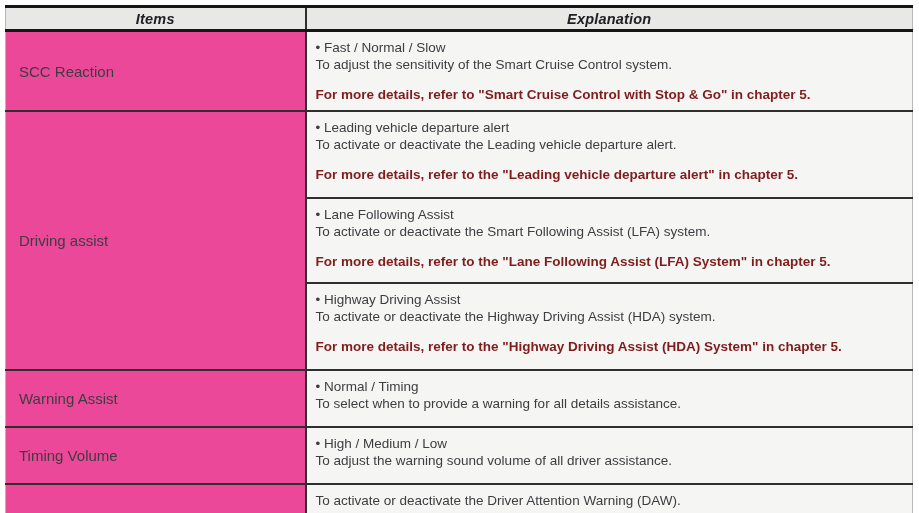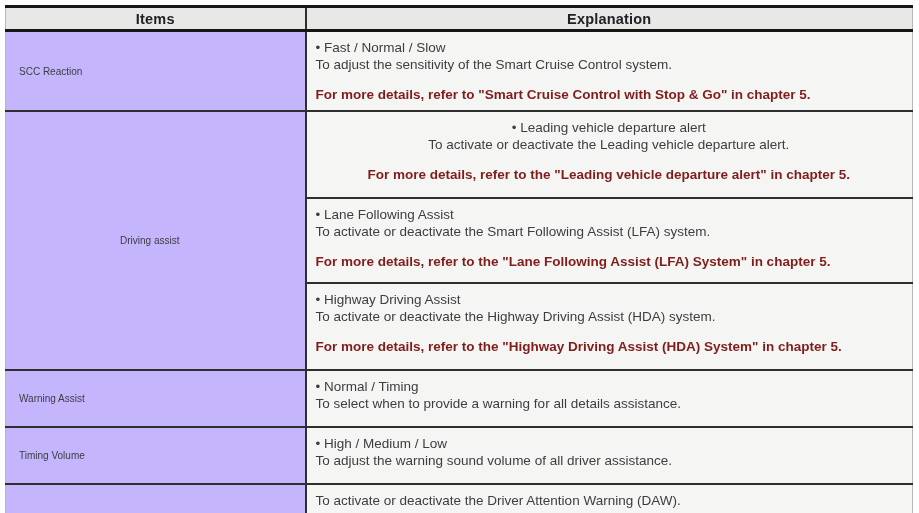--- a/index.html
+++ b/index.html
@@ -32,48 +32,48 @@
     font-size: 14.5px;
     font-weight: bold;
     color: #202026;
     text-align: center;
     padding: 0;
     letter-spacing: 0.2px;
   }
   th.hdr-items { border-left: 1px solid #b7b7b4; border-right: 2px solid #2f2f2f; }
   th.hdr-exp   { border-right: 1px solid #b7b7b4; }
   td.item {
-    background: #c4b5fd;
+    background: #ec4899;
     border-left: 1px solid #b7b7b4;
     border-right: 2px solid #2f2f2f;
     border-bottom: 2px solid #2f2f2f;
     vertical-align: middle;
     padding: 0 24px 0 13px;
-    font-size: 10px;
+    font-size: 15px;
     color: #3d3d42;
   }
   td.exp {
     background: #f5f5f3;
     border-right: 1px solid #b7b7b4;
     border-bottom: 2px solid #2f2f2f;
     vertical-align: top;
     padding: 7px 10px 0 9px;
     font-size: 13.5px;
     line-height: 17px;
     color: #3d3d42;
     overflow: hidden;
   }
   .note {
     font-weight: bold;
     color: #7f1d1d;
     margin-top: 13px;
   }
-  tr.r-header  th { height: 21px; }
+  tr.r-header  th { height: 21px; font-style: italic; }
   tr.r-scc     td { height: 71px; }
-  tr.r-da1     td { height: 78px; text-align: center; }
+  tr.r-da1     td { height: 78px; }
   tr.r-da2     td { height: 76px; }
   tr.r-da3     td { height: 78px; }
   tr.r-wtiming td { height: 48px; }
   tr.r-wvolume td { height: 48px; }
   tr.r-daw     td { height: 60px; }
 </style>
 </head>
 <body>
 
 <div class="sheet">

